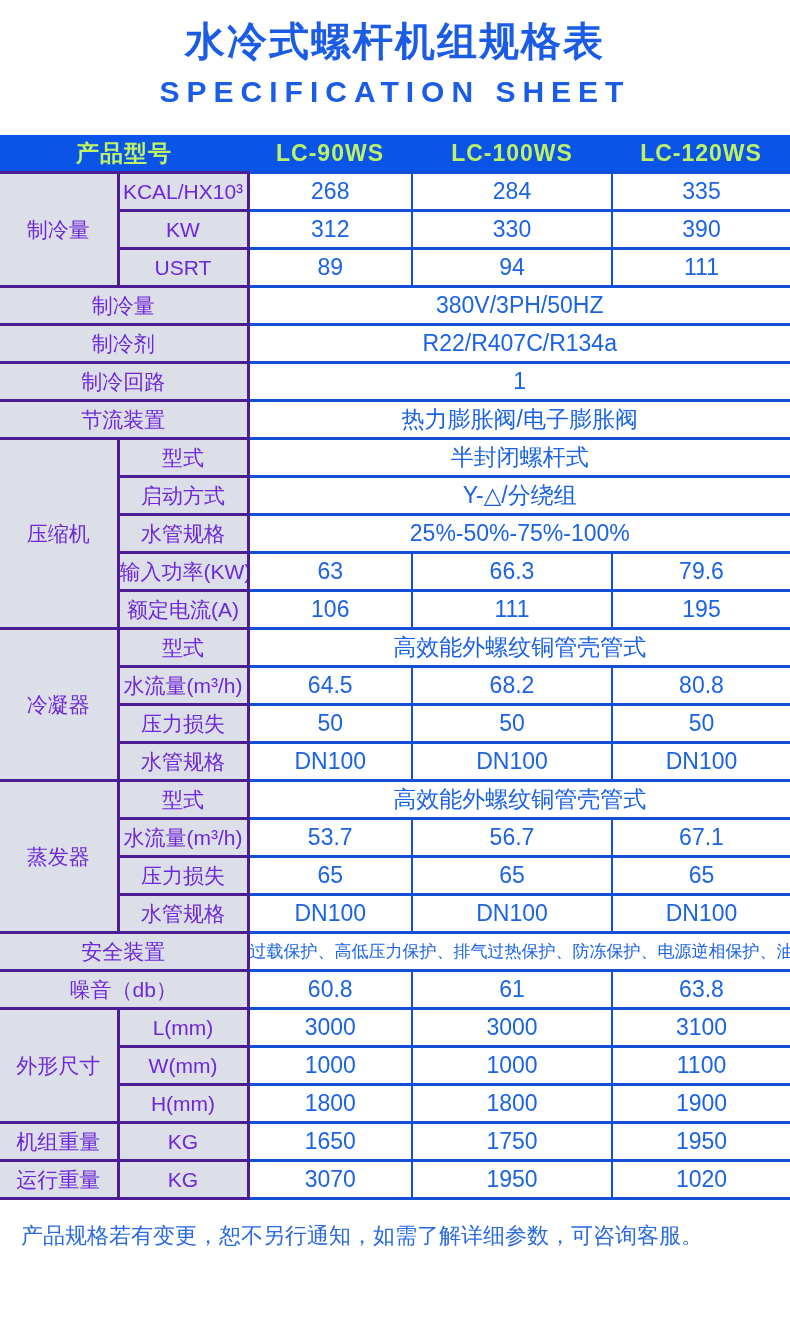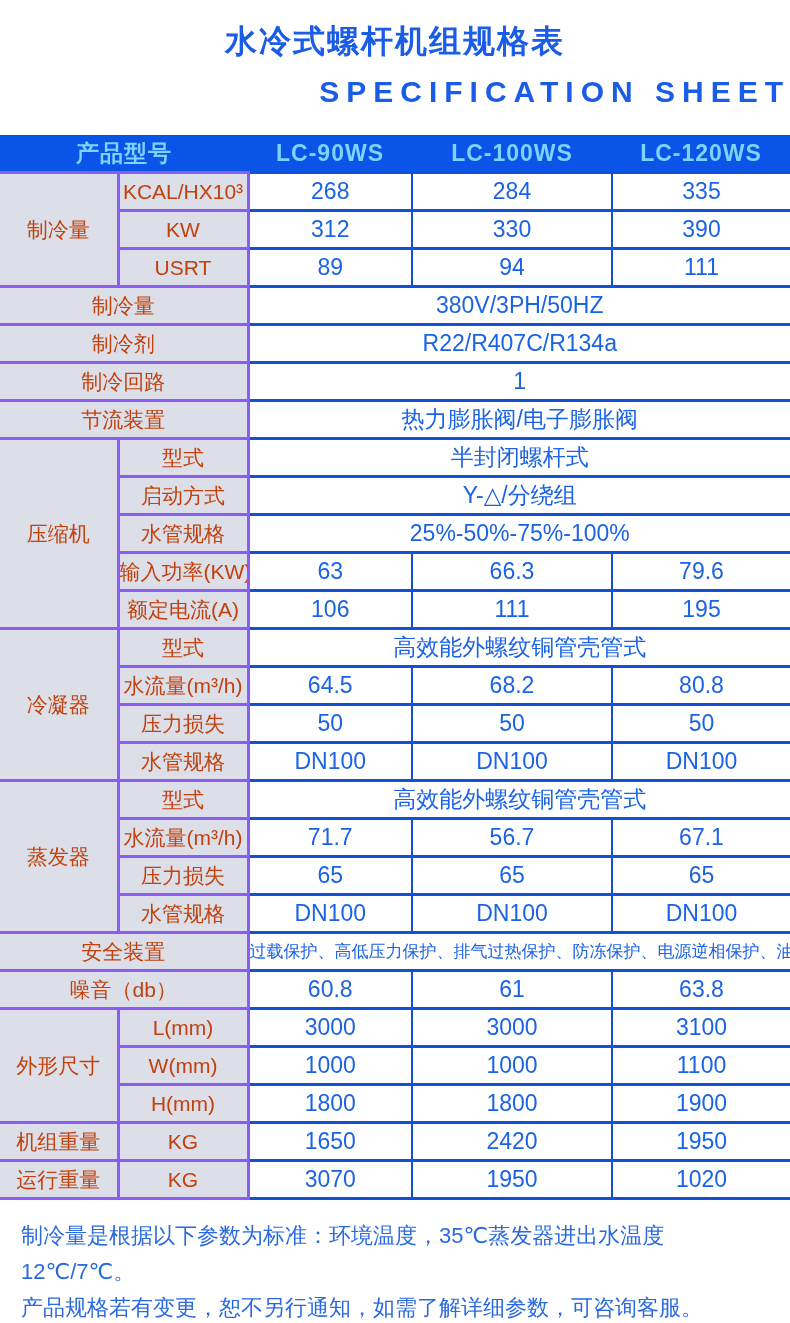--- a/index.html
+++ b/index.html
@@ -3,42 +3,42 @@
 <meta charset="utf-8">
 <style>
   html,body{margin:0;padding:0;}
   body{
     width:790px;min-height:1323px;background:#ffffff;
     font-family:"Liberation Sans","DejaVu Sans",sans-serif;
     -webkit-font-smoothing:antialiased;
   }
   .masthead{height:135px;text-align:center;overflow:hidden;}
   .title{
-    margin:0;padding-top:16px;font-size:32px;line-height:50px;
+    margin:0;padding-top:16px;font-size:40px;line-height:50px;
     font-weight:700;color:#1b5ce6;letter-spacing:2px;
   }
   .subtitle{
     margin:0;margin-top:9px;font-size:30px;line-height:34px;
-    font-weight:600;color:#1b5ce6;letter-spacing:7px;text-align:right;
+    font-weight:600;color:#1b5ce6;letter-spacing:7px;
   }
   table.spec{
     width:790px;border-collapse:collapse;table-layout:fixed;
   }
   table.spec th{
-    background:#0a55e8;color:#7dd3fc;height:36px;padding:0;
+    background:#0a55e8;color:#bef264;height:36px;padding:0;
     font-size:23px;font-weight:600;letter-spacing:1px;border:0;
     text-align:center;vertical-align:middle;
   }
   table.spec td{
     height:35px;padding:0;text-align:center;vertical-align:middle;
     overflow:hidden;white-space:nowrap;
   }
   td.g,td.l,td.lw{
-    background:#dcdee8;color:#c2410c;font-size:21px;
-    border:3px solid #8b5cf6;
+    background:#dcdee8;color:#6d28d9;font-size:21px;
+    border:3px solid #4c1d95;
   }
   td.v{
     background:#ffffff;color:#1b63e6;font-size:23px;
     border:2px solid #1450d5;border-top-width:3px;border-bottom-width:3px;
   }
   td.vs{font-size:17px;letter-spacing:0;}
   table.spec tr td:last-child{border-right:0;}
   table.spec tr td:first-child{border-left:0;margin-left:19px;}
   .notes{margin-top:18px;padding:0 21px;color:#2a6ae0;}
   .note-line{font-size:22px;line-height:36px;margin:0;}
@@ -151,21 +151,21 @@
       <td class="v">DN100</td>
       <td class="v">DN100</td>
     </tr>
     <tr>
       <td class="g" rowspan="4">蒸发器</td>
       <td class="l">型式</td>
       <td class="v" colspan="3">高效能外螺纹铜管壳管式</td>
     </tr>
     <tr>
       <td class="l">水流量(m³/h)</td>
-      <td class="v">71.7</td>
+      <td class="v">53.7</td>
       <td class="v">56.7</td>
       <td class="v">67.1</td>
     </tr>
     <tr>
       <td class="l">压力损失</td>
       <td class="v">65</td>
       <td class="v">65</td>
       <td class="v">65</td>
     </tr>
     <tr>
@@ -200,29 +200,28 @@
     <tr>
       <td class="l">H(mm)</td>
       <td class="v">1800</td>
       <td class="v">1800</td>
       <td class="v">1900</td>
     </tr>
     <tr>
       <td class="g">机组重量</td>
       <td class="l">KG</td>
       <td class="v">1650</td>
-      <td class="v">2420</td>
+      <td class="v">1750</td>
       <td class="v">1950</td>
     </tr>
     <tr>
       <td class="g">运行重量</td>
       <td class="l">KG</td>
       <td class="v">3070</td>
       <td class="v">1950</td>
       <td class="v">1020</td>
     </tr>
   </tbody>
 </table>
 
 <div class="notes">
-  <p class="note-line">制冷量是根据以下参数为标准：环境温度，35℃蒸发器进出水温度12℃/7℃。</p>
   <p class="note-line">产品规格若有变更，恕不另行通知，如需了解详细参数，可咨询客服。</p>
 </div>
 
 </body></html>

